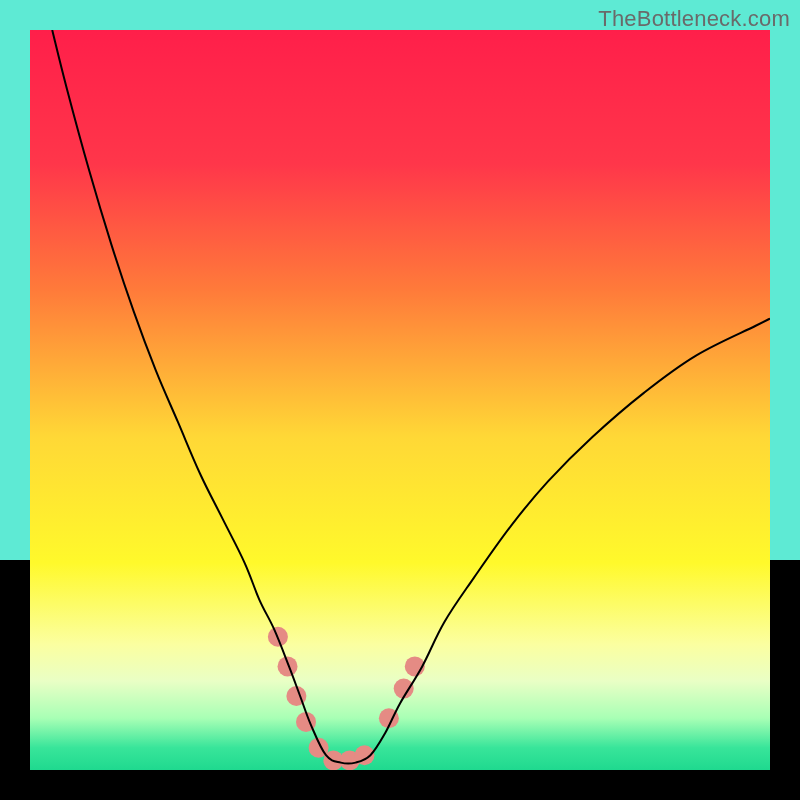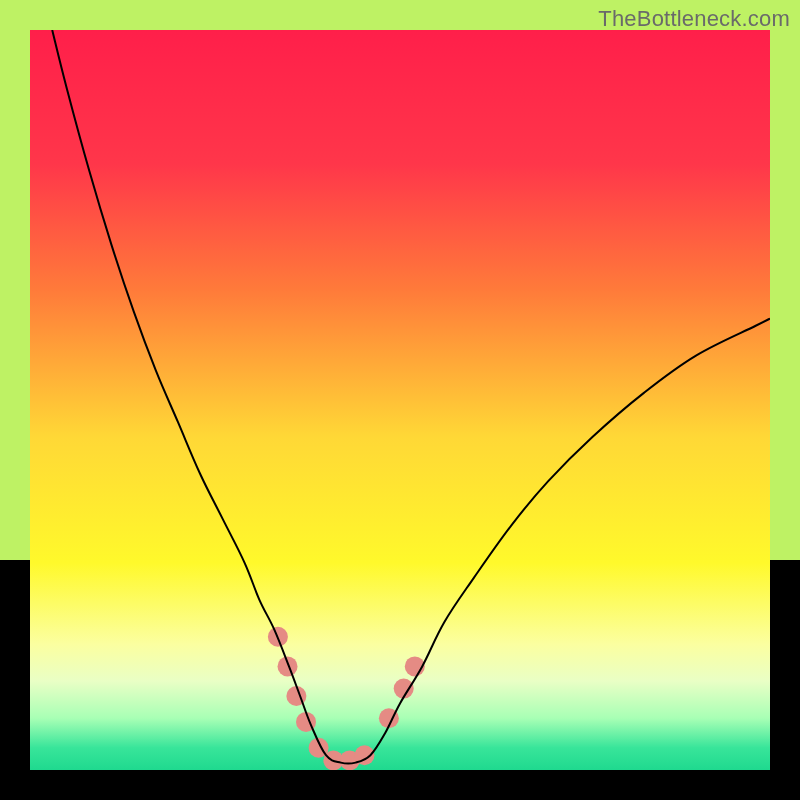--- a/index.html
+++ b/index.html
@@ -10,21 +10,21 @@
     background: #000;
     position: relative;
     font-family: Arial, sans-serif;
   }
   .frame {
     position: absolute;
     top: 0;
     left: 0;
     width: 800px;
     height: 560px;
-    background: #bef264;
+    background: #5eead4;
   }
   .plot {
     position: absolute;
     top: 30px;
     left: 30px;
     width: 740px;
     height: 740px;
     overflow: hidden;
   }
   .gradient {

